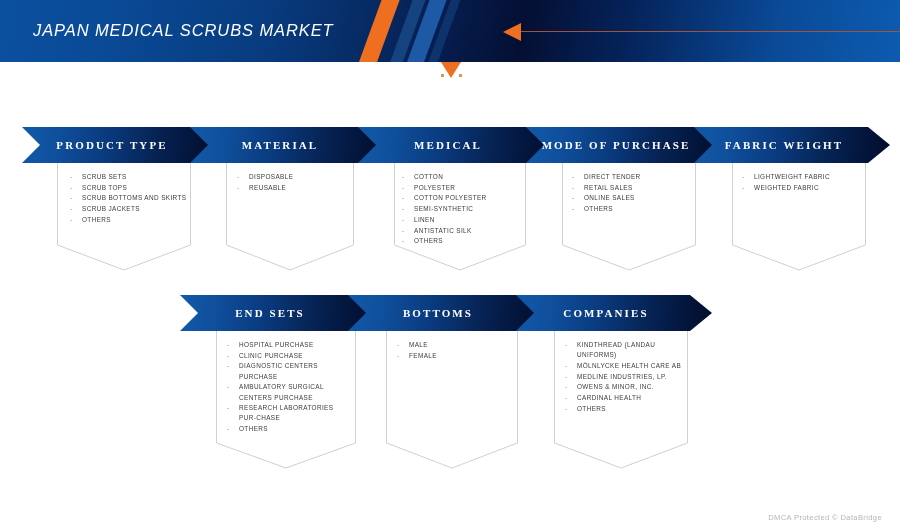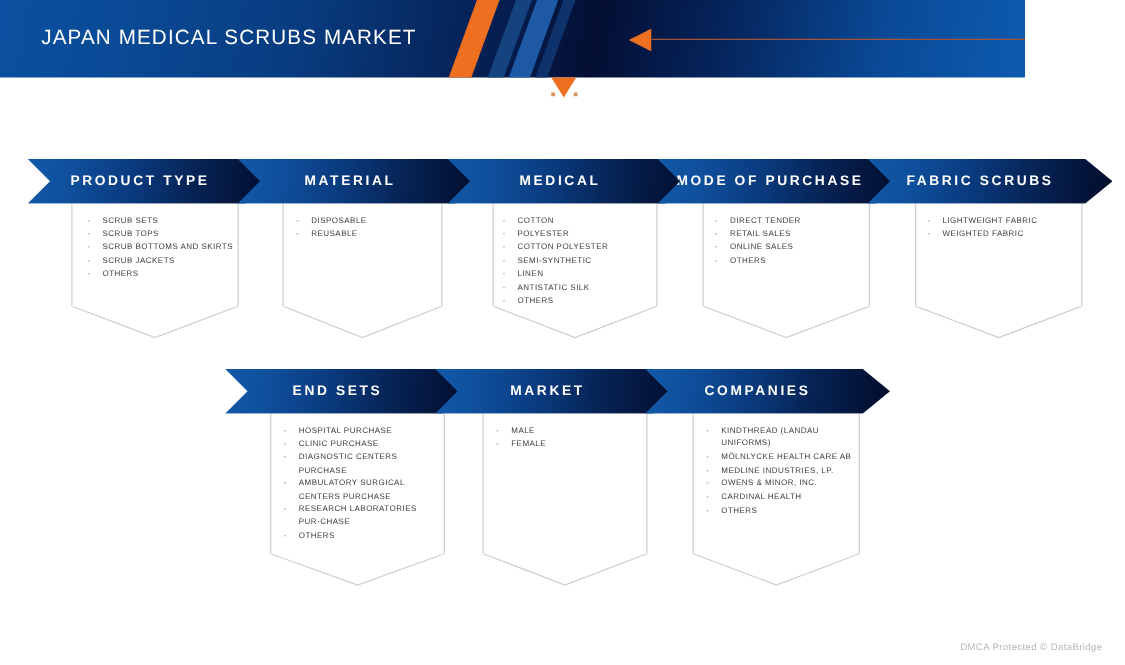--- a/index.html
+++ b/index.html
@@ -12,31 +12,32 @@
     background: #ffffff;
     font-family: "Liberation Sans", sans-serif;
     overflow: hidden;
     position: relative;
   }
 
   
   .header {
     position: absolute;
     left: 0; top: 0;
-    width: 820px; height: 62px;
+    width: 900px; height: 62px;
     background: linear-gradient(100deg,
         #0b50a0 0%,
         #0a4a96 12%,
         #083b7e 30%,
         #061f52 48%,
         #040f33 58%,
         #05245c 70%,
         #0a4a97 86%,
         #0d5bb0 100%);
     overflow: hidden;
+    font-style: italic;
   }
   .hdr-title {
     position: absolute;
     left: 33px; top: 21px;
     font-size: 16.5px;
     letter-spacing: 0.9px;
     color: #ffffff;
     font-weight: 400;
     white-space: nowrap;
   }
@@ -102,20 +103,21 @@
         #062354 68%,
         #03143a 88%,
         #020d2c 100%);
     -webkit-clip-path: polygon(0 0, calc(100% - 22px) 0, 100% 50%, calc(100% - 22px) 100%, 0 100%, 18px 50%);
     clip-path: polygon(0 0, calc(100% - 22px) 0, 100% 50%, calc(100% - 22px) 100%, 0 100%, 18px 50%);
     display: flex;
     align-items: center;
     justify-content: center;
     box-sizing: border-box;
     padding-right: 16px;
+    font-family: Liberation Serif, serif;
   }
   .banner-label {
     color: #ffffff;
     font-size: 11px;
     font-weight: bold;
     letter-spacing: 2.1px;
     white-space: nowrap;
   }
 
   
@@ -263,21 +265,21 @@
         <div class="card-edge right" style="height: 100px;"></div>
         <div class="card-v" style="top: 100px; height: 26px;"><svg width="134" height="26" viewBox="0 0 134 26">
             <path d="M0.5 0 L67 25 L133.5 0" fill="#ffffff" stroke="#cfcfcf" stroke-width="1"></path>
           </svg></div>
       </div>
       <ul class="items" style="left: 740px; top: 110px; width: 126px;">
         <li>LIGHTWEIGHT FABRIC</li>
         <li>WEIGHTED FABRIC</li>
       </ul>
       <div class="banner" style="left: 694px; top: 65px; width: 196px;">
-        <span class="banner-label">FABRIC SCRUBS</span>
+        <span class="banner-label">FABRIC WEIGHT</span>
       </div>
     </div>
     <div class="group">
       <div class="card" style="left: 216px; top: 251px; width: 140px; height: 130px;">
         <div class="card-edge left" style="height: 130px;"></div>
         <div class="card-edge right" style="height: 130px;"></div>
         <div class="card-v" style="top: 130px; height: 26px;"><svg width="140" height="26" viewBox="0 0 140 26">
             <path d="M0.5 0 L70 25 L139.5 0" fill="#ffffff" stroke="#cfcfcf" stroke-width="1"></path>
           </svg></div>
       </div>
@@ -299,21 +301,21 @@
         <div class="card-edge right" style="height: 130px;"></div>
         <div class="card-v" style="top: 130px; height: 26px;"><svg width="132" height="26" viewBox="0 0 132 26">
             <path d="M0.5 0 L66 25 L131.5 0" fill="#ffffff" stroke="#cfcfcf" stroke-width="1"></path>
           </svg></div>
       </div>
       <ul class="items" style="left: 395px; top: 278px; width: 122px;">
         <li>MALE</li>
         <li>FEMALE</li>
       </ul>
       <div class="banner" style="left: 348px; top: 233px; width: 196px;">
-        <span class="banner-label">MARKET</span>
+        <span class="banner-label">BOTTOMS</span>
       </div>
     </div>
     <div class="group">
       <div class="card" style="left: 554px; top: 251px; width: 134px; height: 130px;">
         <div class="card-edge left" style="height: 130px;"></div>
         <div class="card-edge right" style="height: 130px;"></div>
         <div class="card-v" style="top: 130px; height: 26px;"><svg width="134" height="26" viewBox="0 0 134 26">
             <path d="M0.5 0 L67 25 L133.5 0" fill="#ffffff" stroke="#cfcfcf" stroke-width="1"></path>
           </svg></div>
       </div>

